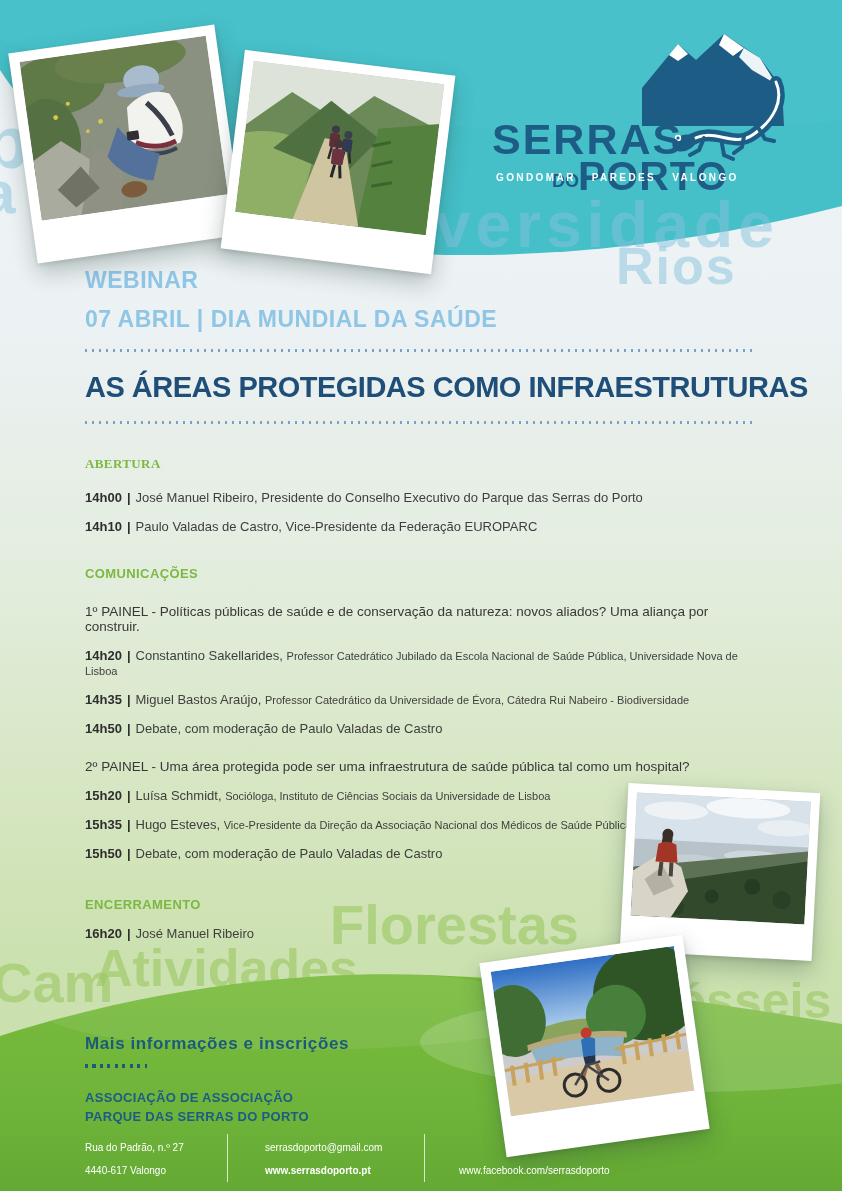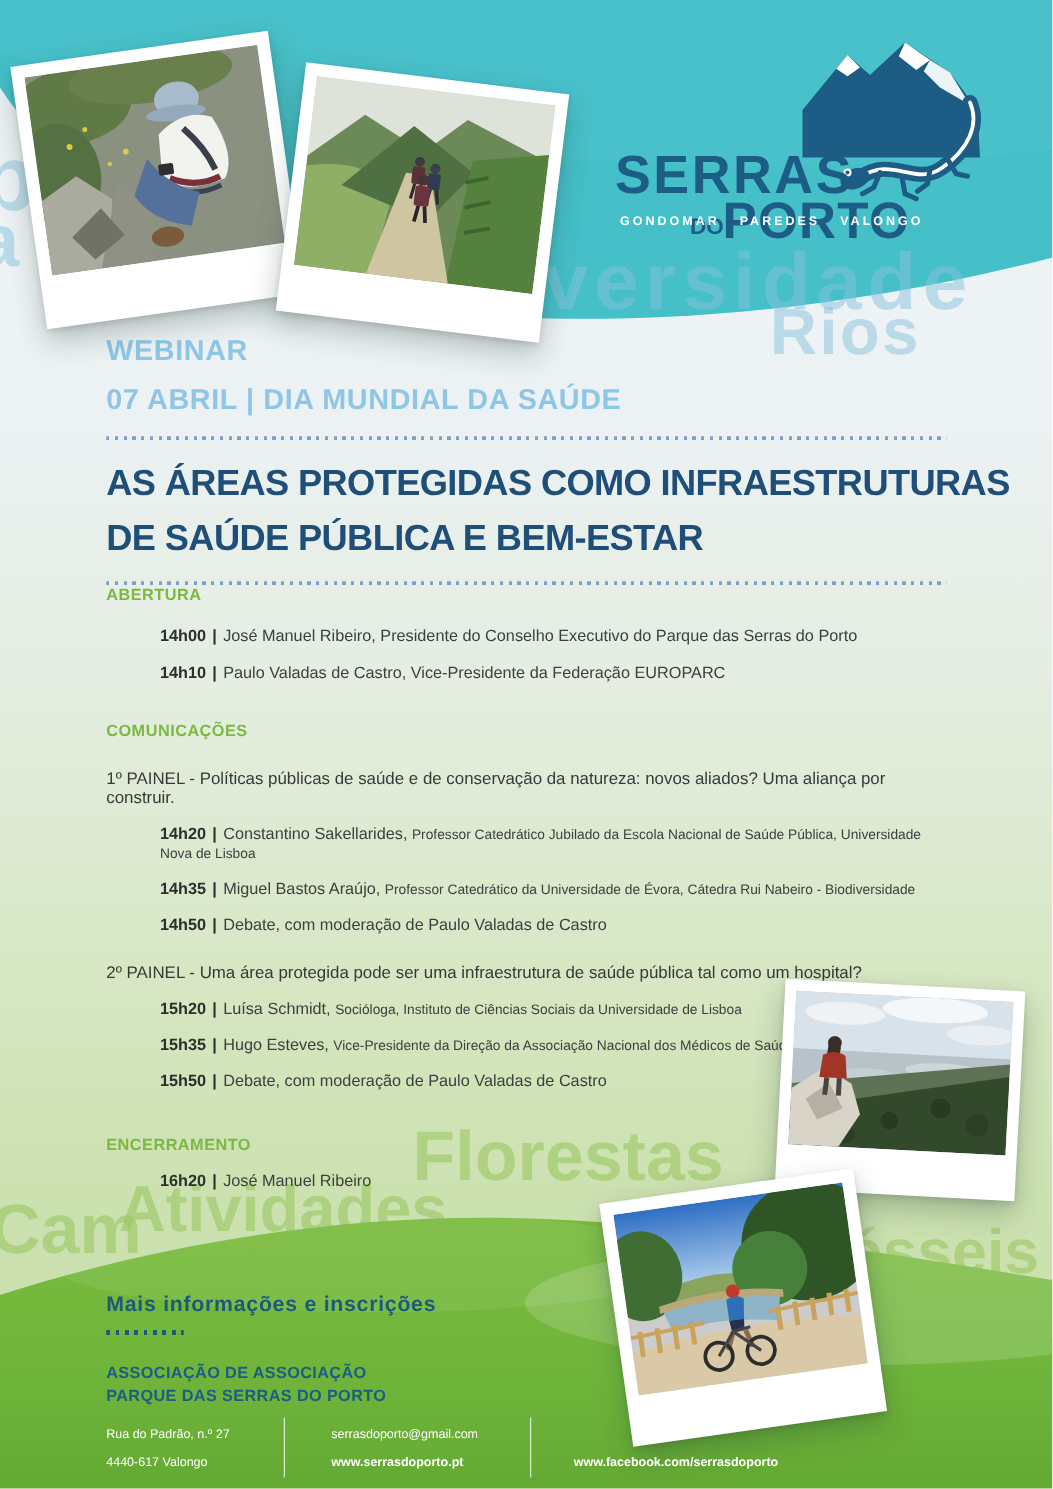--- a/index.html
+++ b/index.html
@@ -42,43 +42,43 @@
   .photo{width:100%;height:100%;}
   
   .content{position:absolute;left:85px;top:266px;width:672px;z-index:3;}
   .kicker,.dateline{font-size:23px;font-weight:bold;color:#8fc6e6;letter-spacing:0.5px;line-height:28px;}
   .dateline{margin-top:11px;}
   .dotline{height:3px;background:repeating-linear-gradient(to right,#7ba1c6 0 2.5px,transparent 2.5px 7px);margin-top:16px;}
   .title{font-size:29px;font-weight:bold;color:#1f4e79;letter-spacing:-0.5px;line-height:44px;white-space:nowrap;}
   .title.first{margin-top:13px;}
   .dotline.after-title{margin-top:12px;}
   .sec-heading{font-size:13px;font-weight:bold;color:#7cb842;letter-spacing:0.4px;}
-  .mt-abertura{}
+  .mt-abertura{margin-top:32px;font-family:Liberation Serif, serif;}
   .mt-comunicacoes{margin-top:32px;}
   .mt-encerramento{margin-top:36px;}
   .panel-title{font-size:13.5px;font-weight:normal;color:#383838;margin-top:23px;}
-  .row{margin-top:14px;font-size:13px;color:#3e3e3e;margin-left:43px;}
+  .row{margin-top:14px;font-size:13px;color:#3e3e3e;}
   .row.first{margin-top:18px;}
   .row .time,.row .pipe{font-weight:bold;color:#2e2e2e;}
   .row .pipe{margin:0 5px;}
   .row .role{font-size:11px;}
   
   .footer{position:absolute;left:0;top:0;width:842px;height:1191px;z-index:5;pointer-events:none;}
   .more-info{position:absolute;left:85px;top:1034px;font-size:17px;font-weight:bold;color:#1b5b79;letter-spacing:0.6px;}
   .mini-dots{position:absolute;left:85px;top:1064px;width:62px;height:4px;
     background:repeating-linear-gradient(to right,#1b5b79 0 3px,transparent 3px 7.5px);}
   .org{position:absolute;left:85px;top:1088px;font-size:13px;font-weight:bold;color:#1d5c85;line-height:19px;letter-spacing:0.3px;}
   .contacts{position:absolute;left:85px;top:1136px;width:700px;height:46px;color:#ffffff;font-size:10px;}
   .addr{position:absolute;left:0;top:0;line-height:23px;}
   .vdiv{position:absolute;top:-2px;width:1px;height:48px;background:rgba(255,255,255,0.75);}
   .vdiv.d1{left:142px;}
   .vdiv.d2{left:339px;}
   .mailweb{position:absolute;left:180px;top:0;line-height:23px;}
   .mailweb .site{font-weight:bold;}
-  .fb{position:absolute;left:374px;top:23px;line-height:23px;font-weight:bold;text-align:right;}
+  .fb{position:absolute;left:374px;top:23px;line-height:23px;font-weight:normal;text-align:right;}
 </style>
 </head>
 <body>
 
 <div class="page">
 
   <svg class="teal-band" width="842" height="270" viewBox="0 0 842 270">
     <path d="M0,0 H842 V206 C680,248 520,262 380,252 C240,242 70,180 0,70 Z" fill="#45bfc8"></path>
     <path d="M0,0 H842 V120 C600,150 300,130 0,40 Z" fill="#4cc3cb" opacity="0.5"></path>
   </svg>
@@ -246,21 +246,20 @@
         </g>
       </svg>
     </div>
   </figure>
 
   <main class="content">
     <div class="kicker">WEBINAR</div>
     <div class="dateline">07 ABRIL | DIA MUNDIAL DA SAÚDE</div>
     <div class="dotline"></div>
     <h1 class="title first" style="margin:13px 0 0 0;">AS ÁREAS PROTEGIDAS COMO INFRAESTRUTURAS</h1>
-    <h1 class="title" style="margin:0;">DE SAÚDE PÚBLICA E BEM-ESTAR</h1>
     <div class="dotline after-title"></div>
 
     <div class="sec-heading mt-abertura">ABERTURA</div>
     <div class="row first">
       <span class="time">14h00</span><span class="pipe">|</span><span class="name">José Manuel Ribeiro, Presidente do Conselho Executivo do Parque das Serras do Porto</span>
     </div>
     <div class="row">
       <span class="time">14h10</span><span class="pipe">|</span><span class="name">Paulo Valadas de Castro, Vice-Presidente da Federação EUROPARC</span>
     </div>
 

